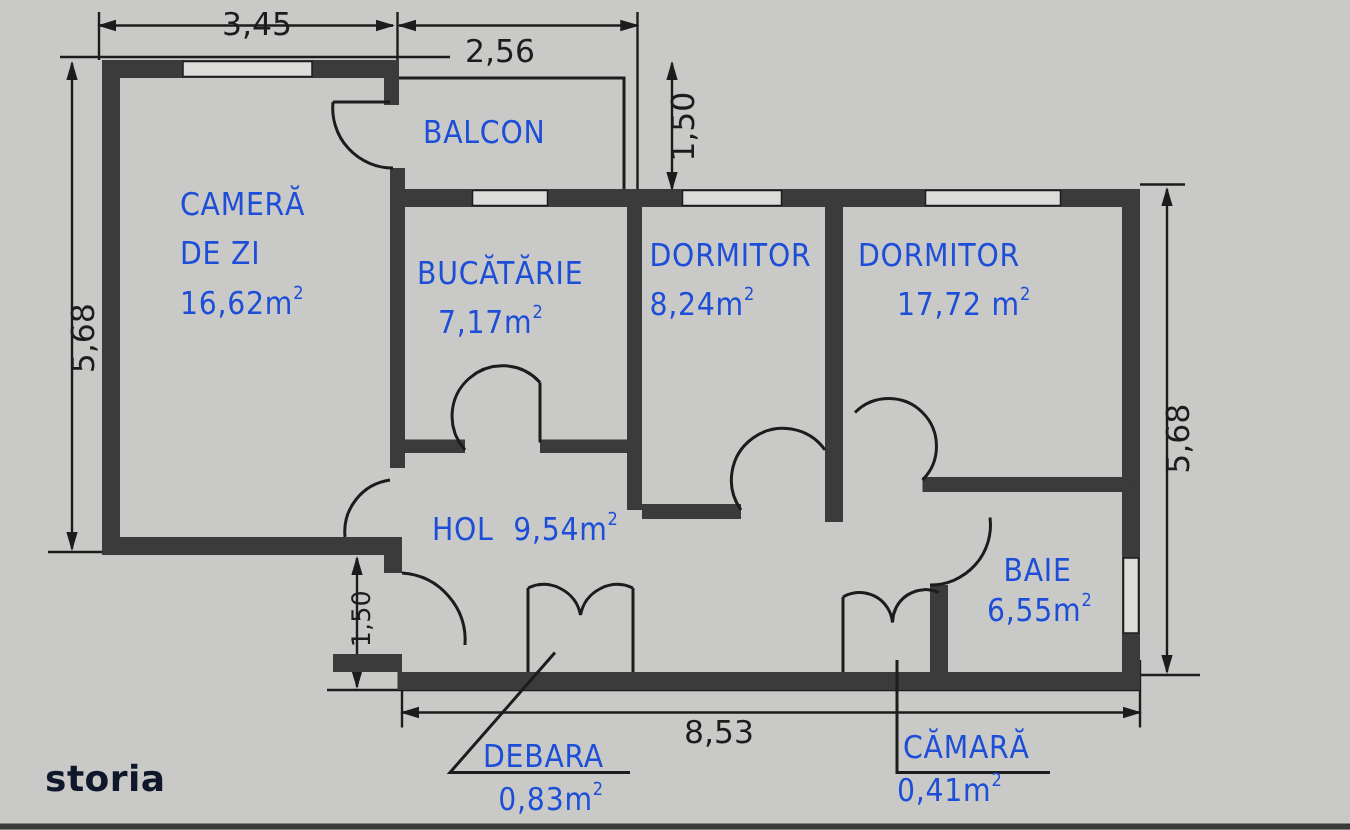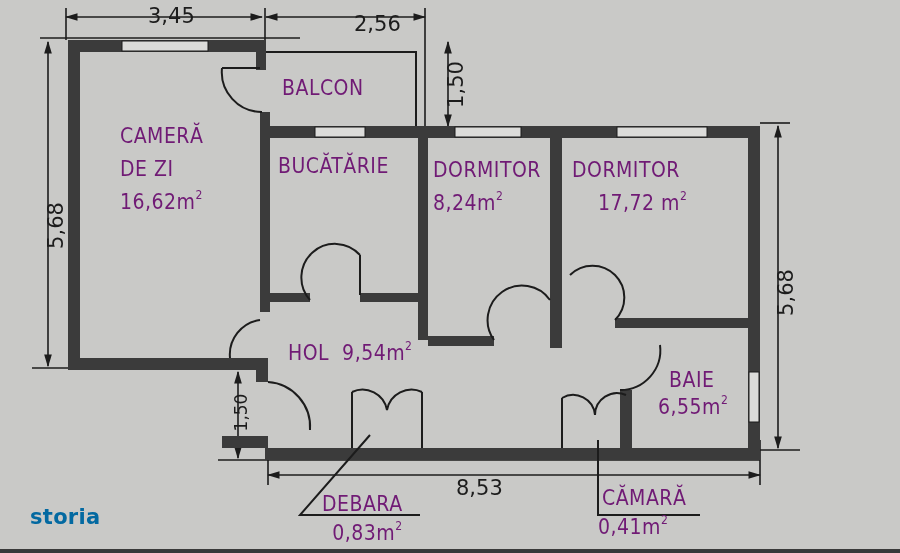--- a/index.html
+++ b/index.html
@@ -1,25 +1,25 @@
 <!DOCTYPE html>
 <html><head>
 <meta charset="utf-8">
 <style>
   html, body { margin:0; padding:0; }
   body { width:900px; height:553px; overflow:hidden; background:#c9c9c7; position:relative;
          font-family:"DejaVu Sans", sans-serif; }
   #plan { position:absolute; left:0; top:0; width:900px; height:553px; }
-  .lbl { position:absolute; color:#701a75; font-family:"DejaVu Sans Condensed","DejaVu Sans", sans-serif;
+  .lbl { position:absolute; color:#1d4ed8; font-family:"DejaVu Sans Condensed","DejaVu Sans", sans-serif;
          font-size:21px; letter-spacing:0.5px; white-space:nowrap; line-height:1; }
   .lbl sup { font-size:12px; vertical-align:top; position:relative; top:-3px; }
   .dim { position:absolute; color:#1c1c1c; font-family:"DejaVu Sans", sans-serif; font-size:21px; line-height:1; white-space:nowrap; }
   .vert { transform:rotate(-90deg); transform-origin:center center; }
-  .logo { position:absolute; left:30px; top:505px; color:#0369a1; font-family:"DejaVu Sans", sans-serif;
-          font-weight:bold; font-size:21px; letter-spacing:0.3px; }
+  .logo { position:absolute; left:30px; top:505px; color:#0f172a; font-family:"DejaVu Sans", sans-serif;
+          font-weight:bold; font-size:24px; letter-spacing:0.3px; }
   .bottom-bar { position:absolute; left:0; top:549px; width:900px; height:4px; background:#3a3a3a; }
 </style>
 </head>
 <body>
 
 <svg id="plan" viewBox="0 0 900 553" xmlns="http://www.w3.org/2000/svg">
   <defs>
     <marker id="arr" viewBox="0 0 10 10" refX="9" refY="5" markerWidth="8" markerHeight="8" orient="auto-start-reverse">
       <path d="M0,2 L10,5 L0,8 z" fill="#1c1c1c"></path>
     </marker>
@@ -90,34 +90,35 @@
     <line x1="352" y1="392" x2="352" y2="448"></line>
     <line x1="422" y1="392" x2="422" y2="448"></line>
     <line x1="562" y1="398" x2="562" y2="448"></line>
 
     <polyline points="370,435 300,515 420,515"></polyline>
     <polyline points="598,440 598,515 700,515"></polyline>
   </g>
 </svg>
 
 <div class="dim" style="left:148px;top:6px;text-align:center;">3,45</div>
-<div class="dim" style="left:310px;top:14px;margin-left:44px;">2,56</div>
+<div class="dim" style="left:310px;top:24px;">2,56</div>
 <div class="dim vert" style="left:33px;top:215px;">5,68</div>
 <div class="dim vert" style="left:433px;top:74px;">1,50</div>
 <div class="dim vert" style="left:763px;top:282px;">5,68</div>
 <div class="dim vert" style="left:223px;top:404px;font-size:17px;">1,50</div>
 <div class="dim" style="left:456px;top:478px;">8,53</div>
 
 <div class="lbl" style="left:120px;top:126px;">
   <div>CAMERĂ</div>
   <div style="margin-top:12px;">DE ZI</div>
   <div style="margin-top:12px;"><span>16,62m</span><sup>2</sup></div>
 </div>
-<div class="lbl" style="left:278px;top:156px;">
+<div class="lbl" style="left:278px;top:172px;">
   <div>BUCĂTĂRIE</div>
+  <div style="margin-top:12px;margin-left:14px;"><span>7,17m</span><sup>2</sup></div>
 </div>
 <div class="lbl" style="left:433px;top:160px;">
   <div>DORMITOR</div>
   <div style="margin-top:12px;margin-left:0;"><span>8,24m</span><sup>2</sup></div>
 </div>
 <div class="lbl" style="left:572px;top:160px;">
   <div>DORMITOR</div>
   <div style="margin-top:12px;margin-left:26px;"><span>17,72 m</span><sup>2</sup></div>
 </div>
 <div class="lbl" style="left:282px;top:78px;">BALCON</div>

